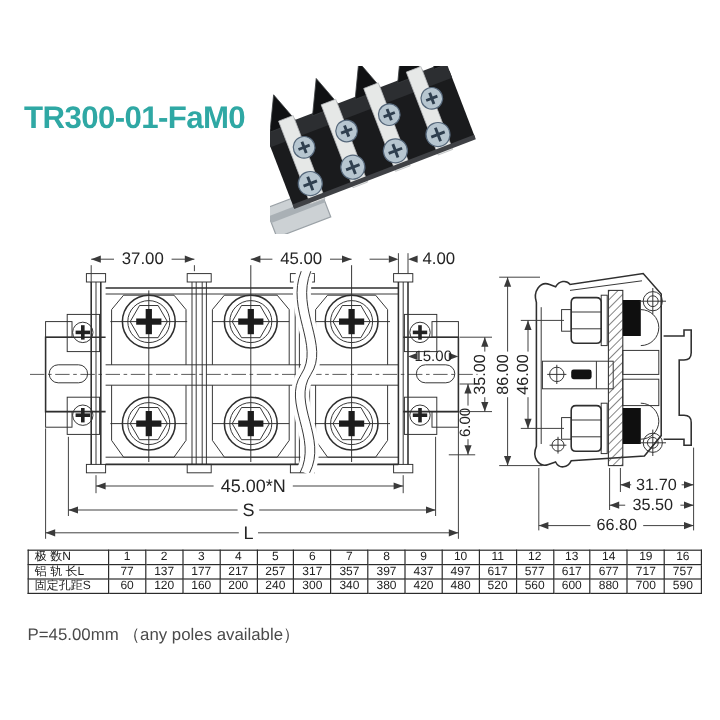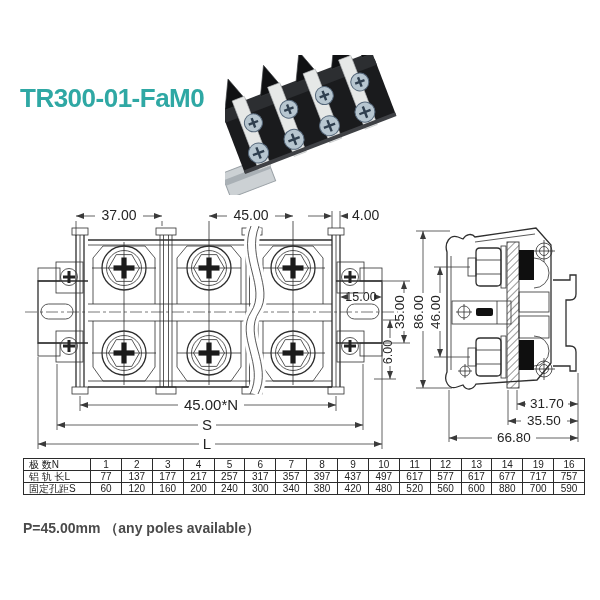--- a/index.html
+++ b/index.html
@@ -18,21 +18,21 @@
   text.dim{font-family:"Liberation Sans",sans-serif;font-size:14px;fill:#242424;}
   text.dimS{font-family:"Liberation Sans",sans-serif;font-size:12.5px;fill:#242424;}
   text.dimB{font-family:"Liberation Sans",sans-serif;font-size:15px;fill:#242424;}
   text.dimR{font-family:"Liberation Sans",sans-serif;font-size:13.5px;fill:#242424;}
   table.dim{position:absolute;left:23px;top:458px;width:562px;border-collapse:collapse;
             table-layout:fixed;border:1.5px solid #222;}
   table.dim td{border:1px solid #2b2b2b;font-size:10px;text-align:center;padding:0;
                height:11px;line-height:11px;color:#222;overflow:hidden;white-space:nowrap;}
   table.dim td.rowhdr{width:66px;}
   .hf{display:flex;padding:0 5px;}
-  .note{position:absolute;left:23px;top:520px;font-size:14px;color:#4a4a4a;font-weight:bold;}
+  .note{position:absolute;left:23px;top:520px;font-size:14px;color:#4a4a4a;}
 </style>
 </head>
 <body>
 
 <div class="page">
 
   <h1 class="title">TR300-01-FaM0</h1>
 
   <svg class="photo" viewBox="0 0 180 140">
     <g transform="rotate(-21 90 72)">

